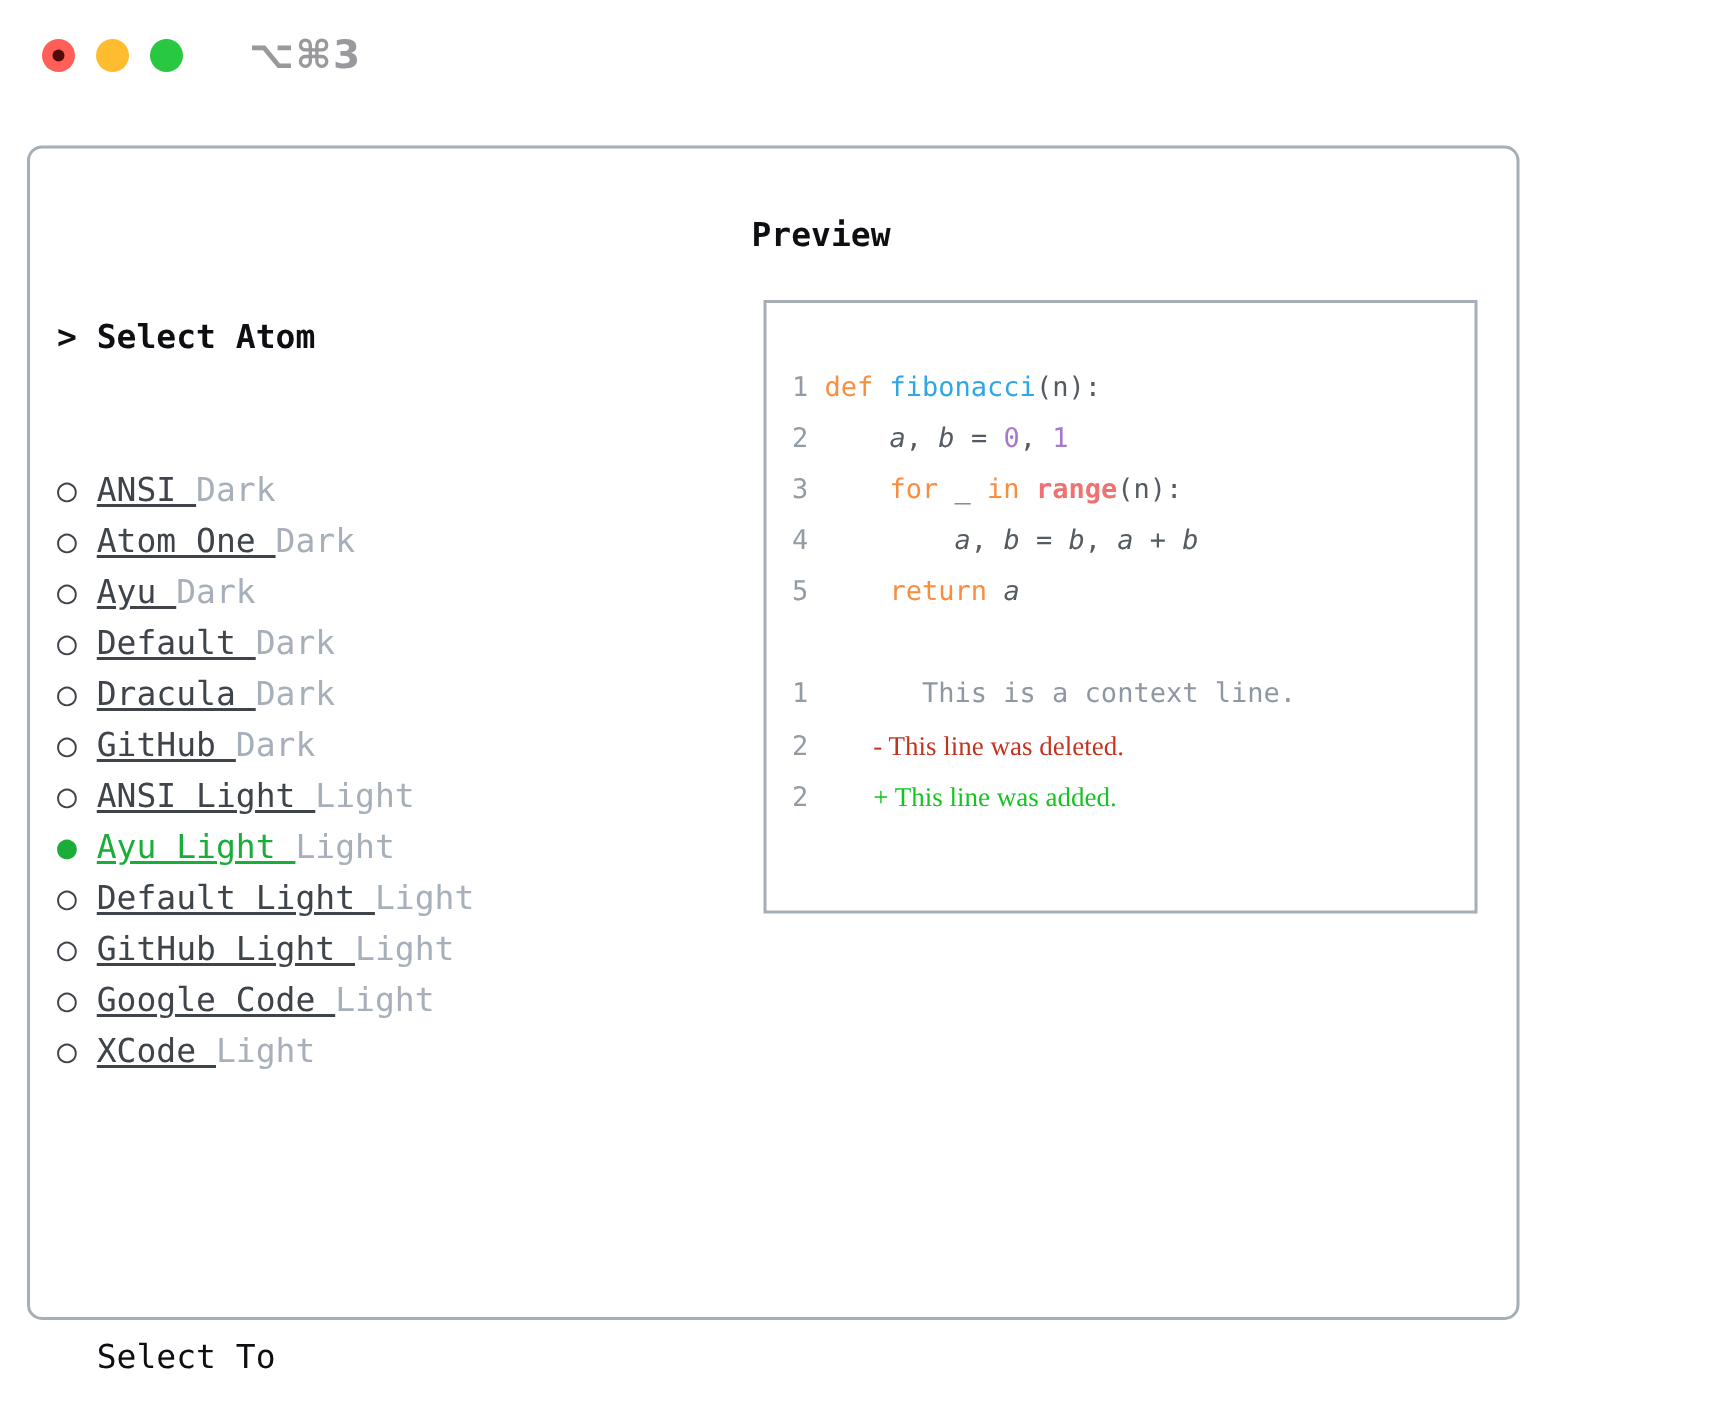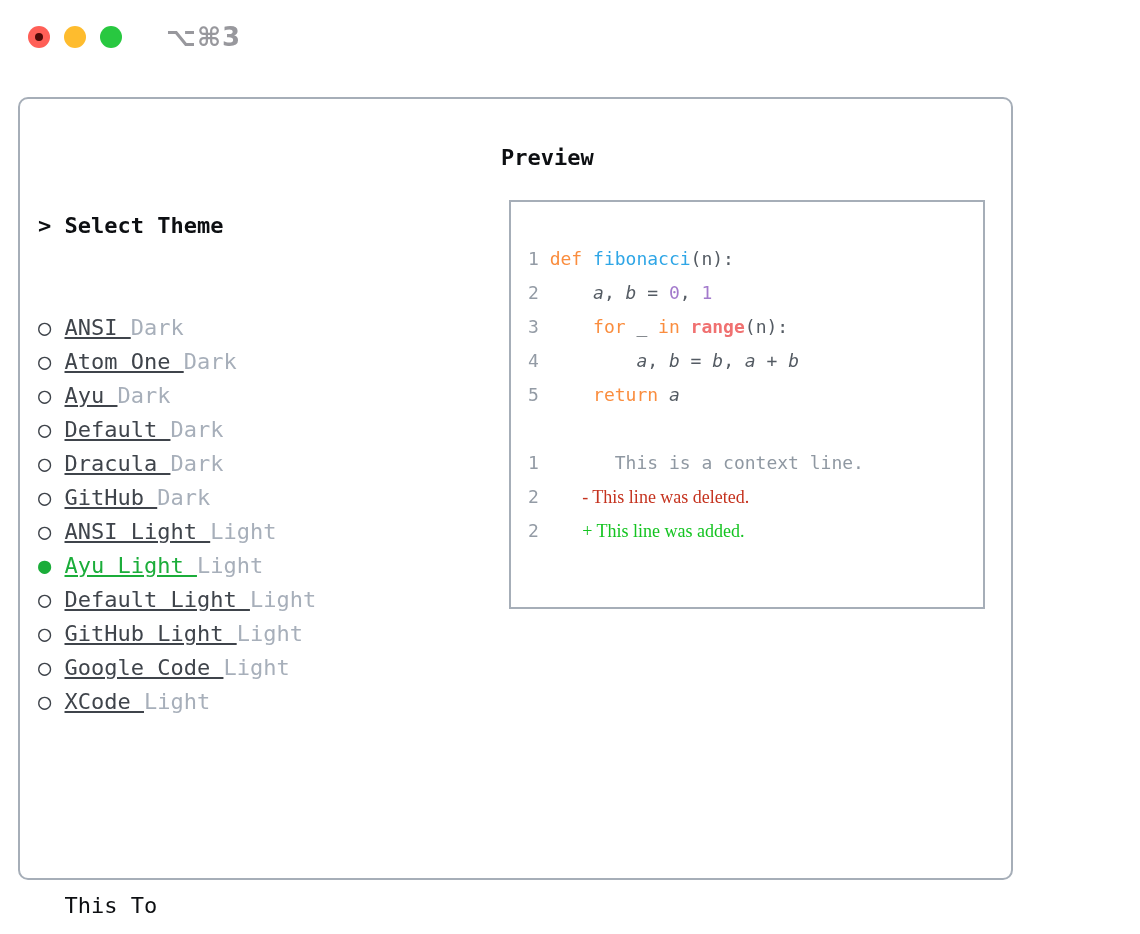--- a/index.html
+++ b/index.html
@@ -98,24 +98,24 @@
   <div class="titlebar">
     <span class="light red"></span>
     <span class="light yellow"></span>
     <span class="light green"></span>
     <span class="title">⌥⌘3</span>
   </div>
 
   <div class="panel">
 
     <div class="left-col">
-      <div class="row header"><span>&gt; </span><span>Select Theme</span></div>
+      <div class="row header"><span>&gt; </span><span>Select Atom</span></div>
       <div id="theme-list"><div class="row theme-item"><span class="radio">○ </span><span class="nm">ANSI </span><span class="sfx">Dark</span></div><div class="row theme-item"><span class="radio">○ </span><span class="nm">Atom One </span><span class="sfx">Dark</span></div><div class="row theme-item"><span class="radio">○ </span><span class="nm">Ayu </span><span class="sfx">Dark</span></div><div class="row theme-item"><span class="radio">○ </span><span class="nm">Default </span><span class="sfx">Dark</span></div><div class="row theme-item"><span class="radio">○ </span><span class="nm">Dracula </span><span class="sfx">Dark</span></div><div class="row theme-item"><span class="radio">○ </span><span class="nm">GitHub </span><span class="sfx">Dark</span></div><div class="row theme-item"><span class="radio">○ </span><span class="nm">ANSI Light </span><span class="sfx">Light</span></div><div class="row theme-item selected"><span class="radio">● </span><span class="nm">Ayu Light </span><span class="sfx">Light</span></div><div class="row theme-item"><span class="radio">○ </span><span class="nm">Default Light </span><span class="sfx">Light</span></div><div class="row theme-item"><span class="radio">○ </span><span class="nm">GitHub Light </span><span class="sfx">Light</span></div><div class="row theme-item"><span class="radio">○ </span><span class="nm">Google Code </span><span class="sfx">Light</span></div><div class="row theme-item"><span class="radio">○ </span><span class="nm">XCode </span><span class="sfx">Light</span></div></div>
       <div class="row"></div>
-      <div class="row section-header">This To</div>
+      <div class="row section-header">Select To</div>
       
       
       
     </div>
 
     <div class="preview-header">Preview</div>
     <div class="preview-box">
       <div class="code" id="code"><div class="code-line"><span class="ln">1 </span><span class="kw">def </span><span class="fn">fibonacci</span><span class="pl">(n):</span></div><div class="code-line"><span class="ln">2 </span><span class="pl">    </span><span class="it">a</span><span class="pl">, </span><span class="it">b</span><span class="pl"> = </span><span class="num">0</span><span class="pl">, </span><span class="num">1</span></div><div class="code-line"><span class="ln">3 </span><span class="pl">    </span><span class="kw">for</span><span class="pl"> _ </span><span class="kw">in</span><span class="pl"> </span><span class="call">range</span><span class="pl">(n):</span></div><div class="code-line"><span class="ln">4 </span><span class="pl">        </span><span class="it">a</span><span class="pl">, </span><span class="it">b</span><span class="pl"> = </span><span class="it">b</span><span class="pl">, </span><span class="it">a</span><span class="pl"> + </span><span class="it">b</span></div><div class="code-line"><span class="ln">5 </span><span class="pl">    </span><span class="kw">return</span><span class="pl"> </span><span class="it">a</span></div><div class="code-line"></div><div class="code-line"><span class="ln">1 </span><span class="ctx">      This is a context line.</span></div><div class="code-line"><span class="ln">2 </span><span class="pl">   </span><span class="del">- This line was deleted.</span></div><div class="code-line"><span class="ln">2 </span><span class="pl">   </span><span class="add">+ This line was added.</span></div></div>
     </div>
 

